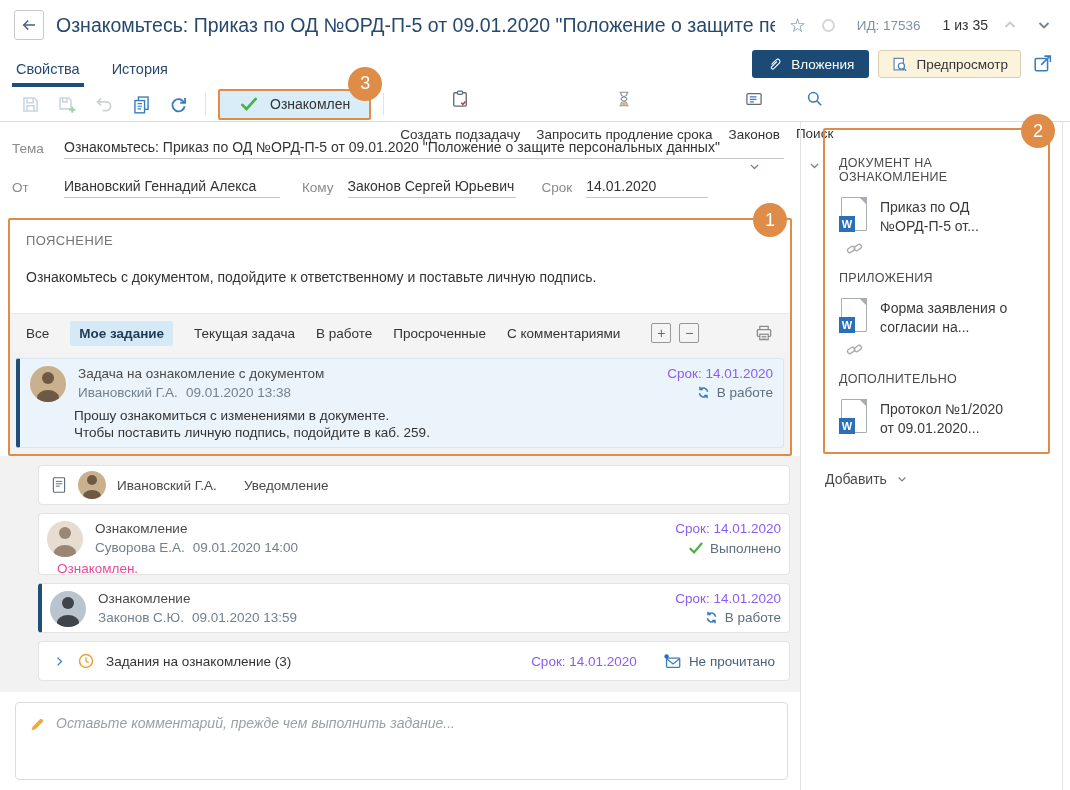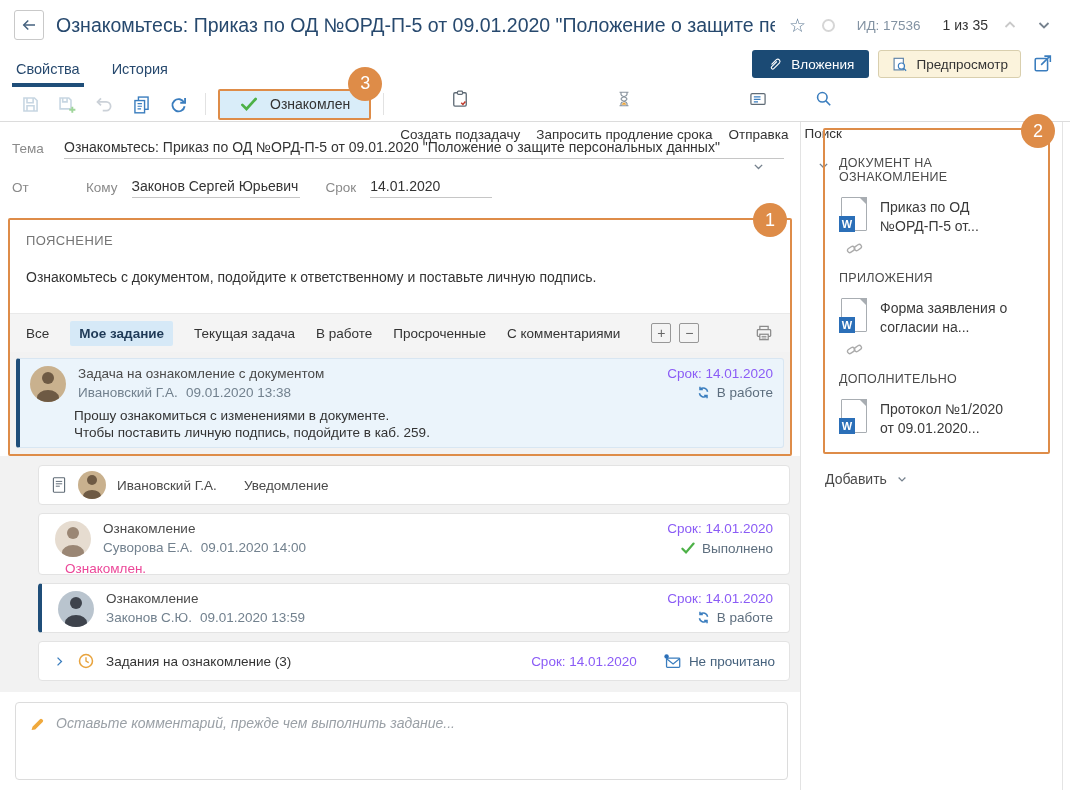--- a/index.html
+++ b/index.html
@@ -106,21 +106,21 @@
   .tc-due { color:#8b5cf6;text-align:right; }
   .tc-status { margin-top:4px; color:#5D6E7E; display:flex; align-items:center; gap:6px; justify-content:flex-end; }
   .tc-body { margin:5px 0 0 44px; line-height:17px; color:#333; }
 
   
   .graylist { background:#F2F2F2; height:236px; padding:9px 10px 8px 38px; display:flex; flex-direction:column; gap:8px; }
   .lcard { background:#fff; border:1px solid #E3E3E3; border-radius:4px; cursor:pointer; }
   .note-card { height:40px; display:flex; align-items:center; padding:0 12px; gap:11px; }
   .note-name { color:#4A4A4A; }
   .note-label { color:#4A4A4A; margin-left:16px; }
-  .person-card { padding:7px 16px 6px; }
+  .person-card { padding:7px 8px 6px; }
   .card-suv { height:62px; }
   .card-zak { height:50px; border-left:4px solid #1F4E79; }
   .pc-body { margin:4px 0 0 10px; color:#ec4899; }
   .group-card { height:40px; display:flex; align-items:center; padding:0 14px; gap:11px; }
   .gc-title { color:#333; }
   .gc-right { margin-left:auto; display:flex; align-items:center; gap:26px; }
   .gc-status { display:flex; align-items:center; gap:7px; color:#46627D; }
 
   
   .commentarea { background:#fff; height:98px; padding:10px 12px 0 15px; }
@@ -277,21 +277,21 @@
     </span>
     <span>Запросить продление срока</span>
   </button>
   <button class="tbtn">
     <span>
       <svg width="20" height="20" viewBox="0 0 24 24">
           <rect x="3.5" y="5.5" width="17" height="13" rx="1.5" fill="#fff" stroke="#5F6B76" stroke-width="1.5"></rect>
           <path d="M7 9.5h8M7 12.5h8M7 15.5h5" stroke="#3A7DBE" stroke-width="1.4"></path>
         </svg>
     </span>
-    <span>Отправка</span>
+    <span>Законов</span>
     <span>
       <svg width="13" height="13" viewBox="0 0 16 16">
           <path d="M3.5 6l4.5 4.5L12.5 6" fill="none" stroke="#76828E" stroke-width="1.7"></path>
         </svg>
     </span>
   </button>
   <button class="tbtn">
     <span>
       <svg width="19" height="19" viewBox="0 0 24 24">
           <circle cx="10.5" cy="10.5" r="6" fill="none" stroke="#3A7DBE" stroke-width="2"></circle>
@@ -310,20 +310,21 @@
 <div class="content">
   <div class="main">
 
     <div class="formarea">
       <div class="frow">
         <div class="flabel">Тема</div>
         <div class="fvalue v-subject">Ознакомьтесь: Приказ по ОД №ОРД-П-5 от 09.01.2020 "Положение о защите персональных данных"</div>
       </div>
       <div class="frow">
         <div class="flabel">От</div>
+        <div class="fvalue v-from">Ивановский Геннадий Алекса</div>
         <div class="flabel l-mid">Кому</div>
         <div class="fvalue v-to">Законов Сергей Юрьевич</div>
         <div class="flabel l-due">Срок</div>
         <div class="fvalue v-due">14.01.2020</div>
       </div>
     </div>
 
     <div class="abox1">
       <div class="badge b1">1</div>
 

